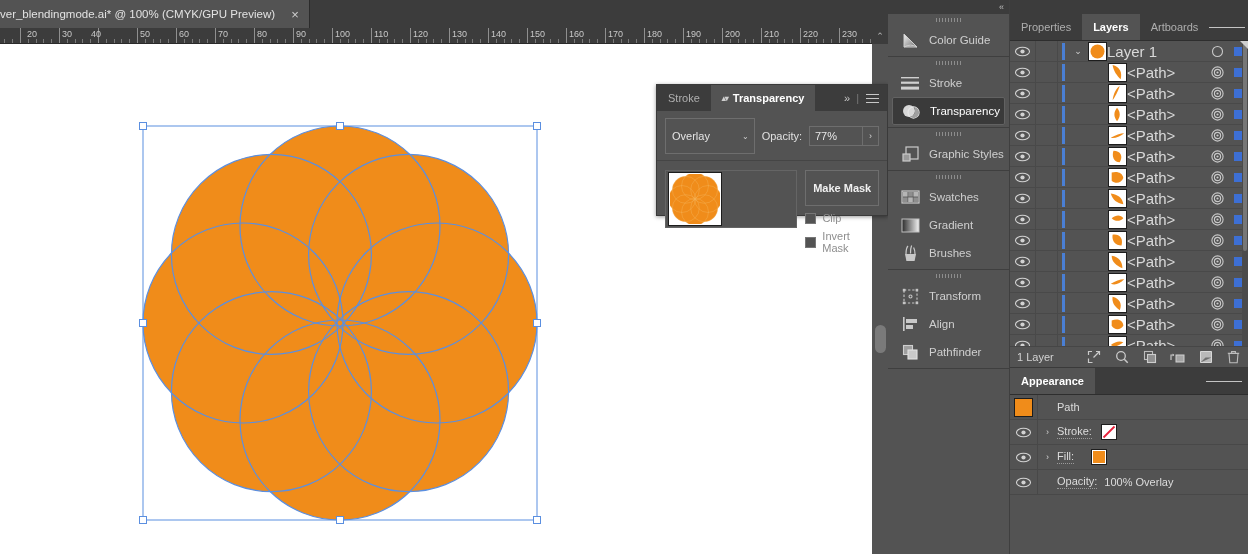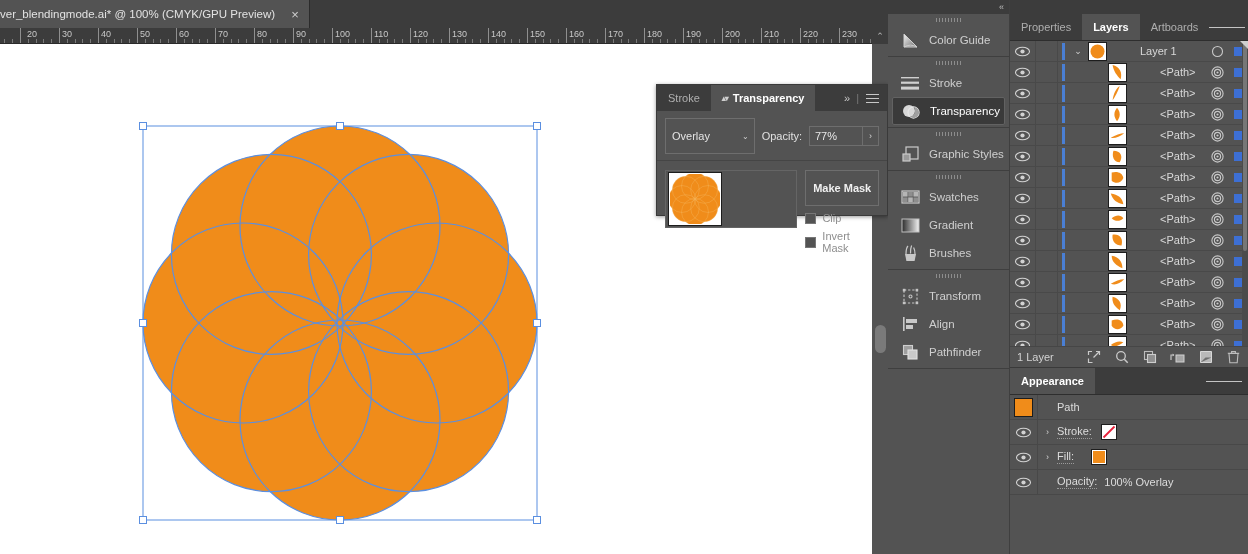--- a/index.html
+++ b/index.html
@@ -216,21 +216,21 @@
   .lcol-bar i { display:block; width: 3px; height: 17px; background: #4a7fd4; }
   .lcol-arrow {
     width: 20px; display: flex; align-items: center; justify-content: center;
     color: #d0d0d0; font-size: 9px; cursor: pointer;
   }
   .lthumb {
     width: 19px; height: 19px; background: #ffffff; border: 1px solid #1d1d1d;
     overflow: hidden; flex: 0 0 19px;
   }
   .lthumb.layer { border-radius: 0; }
-  .lname { font-size: 11px; color: #d9d9d9; padding-left: 9px; flex: 1; white-space: nowrap; margin-left: 24px; }
+  .lname { font-size: 15px; color: #d9d9d9; padding-left: 0; flex: 1; white-space: nowrap; }
   .lcol-target {
     width: 22px; display: flex; align-items: center; justify-content: center; cursor: pointer;
   }
   .lcol-sel {
     width: 20px; display: flex; align-items: center; justify-content: center; cursor: pointer;
   }
   .sel-sq { width: 9px; height: 9px; background: #3d6fd4; }
 
   .layers-scroll {
     position: absolute; right: 0; top: 0; width: 6px; height: 305px; background: #4b4b4b;
@@ -297,21 +297,21 @@
       <div class="rtick minor" style="left: 35.6px;"></div>
       <div class="rtick minor" style="left: 43.4px;"></div>
       <div class="rtick minor" style="left: 51.2px;"></div>
       <div class="rtick major" style="left: 59px;"></div>
       <div class="rlabel" style="left: 59px;">30</div>
       <div class="rtick minor" style="left: 66.8px;"></div>
       <div class="rtick minor" style="left: 74.6px;"></div>
       <div class="rtick minor" style="left: 82.4px;"></div>
       <div class="rtick minor" style="left: 90.2px;"></div>
       <div class="rtick major" style="left: 98px;"></div>
-      <div class="rlabel" style="left: 98px;">40</div>
+      <div class="rlabel" style="left: 88px;">40</div>
       <div class="rtick minor" style="left: 105.8px;"></div>
       <div class="rtick minor" style="left: 113.6px;"></div>
       <div class="rtick minor" style="left: 121.4px;"></div>
       <div class="rtick minor" style="left: 129.2px;"></div>
       <div class="rtick major" style="left: 137px;"></div>
       <div class="rlabel" style="left: 137px;">50</div>
       <div class="rtick minor" style="left: 144.8px;"></div>
       <div class="rtick minor" style="left: 152.6px;"></div>
       <div class="rtick minor" style="left: 160.4px;"></div>
       <div class="rtick minor" style="left: 168.2px;"></div>

